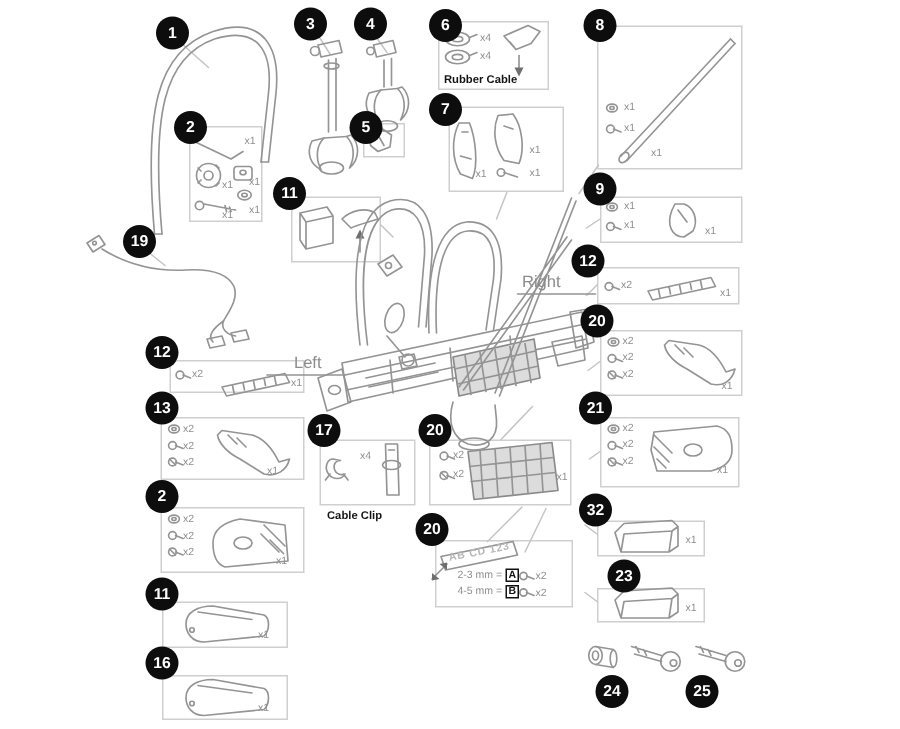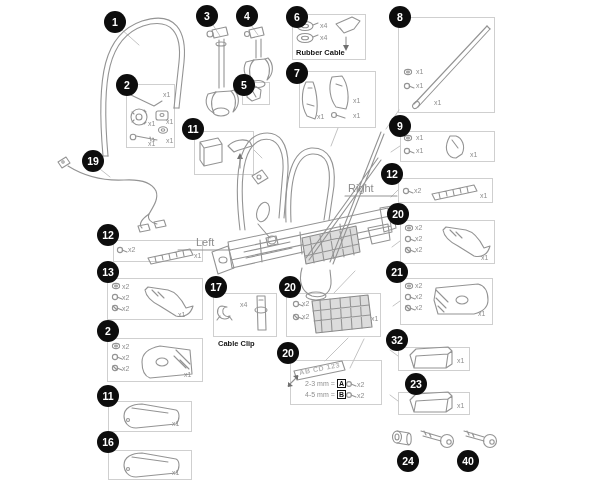--- a/index.html
+++ b/index.html
@@ -397,15 +397,15 @@
   <div class="badge" style="left:97px;top:385px">11</div>
   <div class="badge" style="left:97px;top:431px">16</div>
   <div class="badge" style="left:205px;top:276px">17</div>
   <div class="badge" style="left:279px;top:276px">20</div>
   <div class="badge" style="left:277px;top:342px">20</div>
   <div class="badge" style="left:387px;top:203px">20</div>
   <div class="badge" style="left:386px;top:261px">21</div>
   <div class="badge" style="left:386px;top:329px">32</div>
   <div class="badge" style="left:405px;top:373px">23</div>
   <div class="badge" style="left:397px;top:450px">24</div>
-  <div class="badge" style="left:457px;top:450px">40</div>
+  <div class="badge" style="left:457px;top:450px">25</div>
 
 </div>
 
 </body></html>

